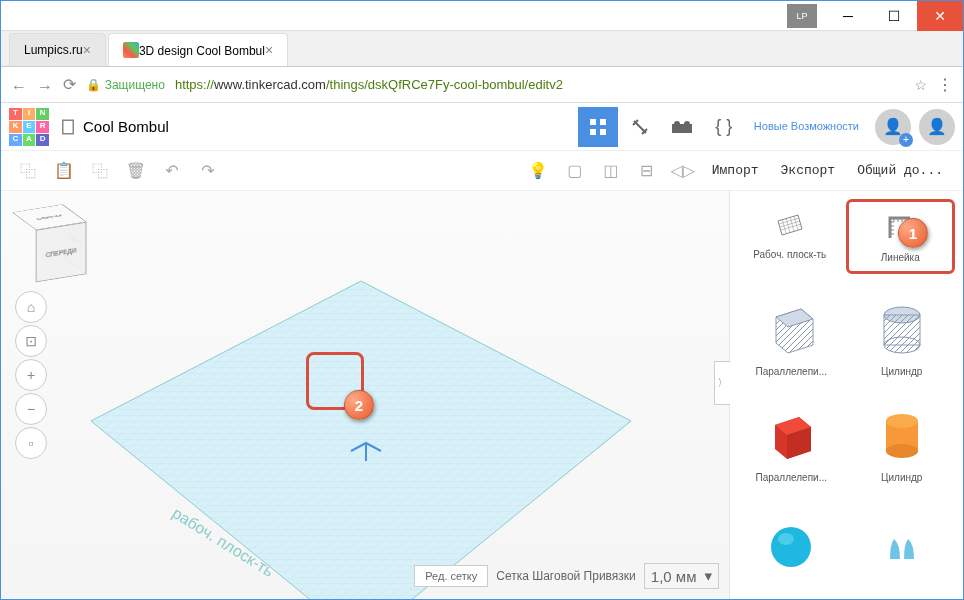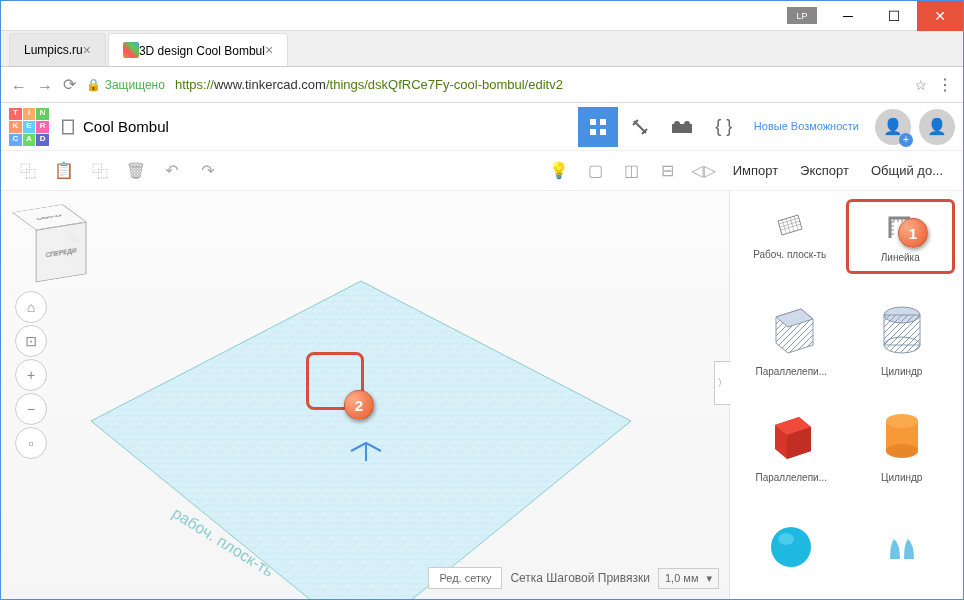--- a/index.html
+++ b/index.html
@@ -2,21 +2,21 @@
 <html><head>
   <meta charset="utf-8">
   <style>
     * { box-sizing: border-box; margin: 0; padding: 0; font-family: Arial, sans-serif; }
     body { width: 964px; height: 600px; overflow: hidden; background: #fff; position: relative; }
     
     .window-frame { border: 1px solid #4a90e2; height: 600px; display: flex; flex-direction: column; }
     .titlebar { height: 30px; background: #fff; display: flex; justify-content: flex-end; align-items: center; border-bottom: 1px solid #ddd; }
     .win-btn { width: 46px; height: 30px; display: flex; align-items: center; justify-content: center; font-size: 14px; cursor: pointer; }
     .win-btn.close { background: #e8513a; color: #fff; }
-    .win-lp { width: 30px; height: 17px; background: #888; margin-right: 8px; display: flex; align-items: center; justify-content: center; color: #fff; font-size: 9px; }
+    .win-lp { width: 30px; height: 24px; background: #888; margin-right: 8px; display: flex; align-items: center; justify-content: center; color: #fff; font-size: 9px; }
     
     .tabbar { height: 36px; background: #f0f0f0; display: flex; align-items: flex-end; padding-left: 8px; border-bottom: 1px solid #ccc; }
     .tab { padding: 8px 14px; font-size: 12px; background: #e8e8e8; border-radius: 4px 4px 0 0; margin-right: 2px; display: flex; align-items: center; border: 1px solid #ddd; border-bottom: none; }
     .tab.active { background: #fff; align-items: flex-end; }
     .tab-icon { width: 16px; height: 16px; background: linear-gradient(45deg,#e94,#f55,#5c5,#59d); border-radius: 2px; }
     .tab-close { color: #888; font-size: 14px; }
     
     .addrbar { height: 36px; background: #fff; display: flex; align-items: center; padding: 0 10px; border-bottom: 1px solid #ddd; gap: 10px; }
     .nav-arrow { color: #888; font-size: 16px; }
     .secure { color: #4caf50; font-size: 12px; }
@@ -35,42 +35,42 @@
     .design-name svg { width: 18px; height: 18px; }
     .header-tools { margin-left: auto; display: flex; align-items: center; gap: 2px; }
     .ht-btn { width: 40px; height: 40px; display: flex; align-items: center; justify-content: center; border: 1px solid transparent; }
     .ht-btn.active { background: #4a90e2; color: #fff; }
     .ht-link { color: #4a90e2; font-size: 11px; padding: 0 8px; text-align: center; line-height: 1.2; }
     .avatar { width: 36px; height: 36px; border-radius: 50%; background: #d0d0d0; margin-left: 6px; display:flex;align-items:center;justify-content:center;color:#888; }
     .avatar-plus { position: relative; }
     
     .toolbar { height: 40px; display: flex; align-items: center; padding: 0 10px; border-bottom: 1px solid #eee; gap: 2px; }
     .tool-btn { width: 34px; height: 34px; display: flex; align-items: center; justify-content: center; color: #aaa; font-size: 16px; }
-    .tool-text-btn { padding: 0 10px; font-size: 13px; color: #333; height: 40px; display: flex; align-items: center; }
+    .tool-text-btn { padding: 0 10px; font-size: 13px; color: #333; height: 40px; display: flex; align-items: center; font-family: Liberation Mono, monospace; }
     .toolbar-spacer { flex: 1; }
     
     .main-area { flex: 1; display: flex; position: relative; }
     .canvas-area { flex: 1; position: relative; background: linear-gradient(180deg, #fbfbfb 0%, #f5f5f5 100%); overflow: hidden; }
     
     .viewcube { position: absolute; top: 18px; left: 14px; width: 72px; height: 72px; }
     .viewcube-cube { width: 60px; height: 60px; transform: rotateX(-20deg) rotateY(25deg); transform-style: preserve-3d; position: relative; margin: 6px; }
     .cube-face { position: absolute; width: 56px; height: 56px; border: 1px solid #aaa; background: rgba(240,240,240,0.9); display: flex; align-items: center; justify-content: center; font-size: 7px; color: #888; font-weight: bold; }
     .cube-front { transform: translateZ(28px); }
     .cube-top { transform: rotateX(90deg) translateZ(28px); background: rgba(250,250,250,0.9); }
     .cube-right { transform: rotateY(90deg) translateZ(28px); }
     
     .view-controls { position: absolute; top: 100px; left: 14px; display: flex; flex-direction: column; gap: 2px; }
     .vc-btn { width: 32px; height: 32px; border: 1px solid #ccc; border-radius: 50%; background: #fff; display: flex; align-items: center; justify-content: center; font-size: 14px; color: #888; }
     
     .workplane { position: absolute; top: 80px; left: 80px; width: 560px; height: 380px; }
     .workplane svg { width: 100%; height: 100%; }
     
     .grid-bar { position: absolute; bottom: 10px; right: 10px; display: flex; gap: 8px; align-items: center; font-size: 12px; color: #666; }
     .grid-btn { padding: 4px 10px; border: 1px solid #ccc; background: #fff; font-size: 11px; }
-    .grid-select { padding: 3px 6px; border: 1px solid #ccc; font-size: 11px; display: flex; align-items: center; gap: 8px; }
+    .grid-select { padding: 3px 6px; border: 1px solid #ccc; font-size: 15px; display: flex; align-items: center; gap: 8px; }
     
     .sidepanel { width: 234px; border-left: 1px solid #e5e5e5; background: #fff; display: flex; flex-direction: column; position: relative; }
     .sp-collapse { position: absolute; left: -16px; top: 170px; width: 16px; height: 44px; background: #fff; border: 1px solid #ccc; border-right: none; display: flex; align-items: center; justify-content: center; font-size: 10px; color: #666; }
     .sp-tools { display: flex; padding: 8px; gap: 4px; }
     .sp-tool { flex: 1; display: flex; flex-direction: column; align-items: center; padding: 8px 4px; gap: 6px; border-radius: 3px; }
     .sp-tool-icon { width: 36px; height: 36px; display: flex; align-items: center; justify-content: center; color: #888; }
     .sp-tool-label { font-size: 10px; color: #555; white-space: nowrap; overflow: hidden; text-overflow: ellipsis; width: 100%; text-align: center; }
     .sp-tool.highlighted { border: 3px solid #d84e3e; border-radius: 6px; }
     
     .sp-category { padding: 8px 14px; border-top: 1px solid #eee; border-bottom: 1px solid #eee; }

